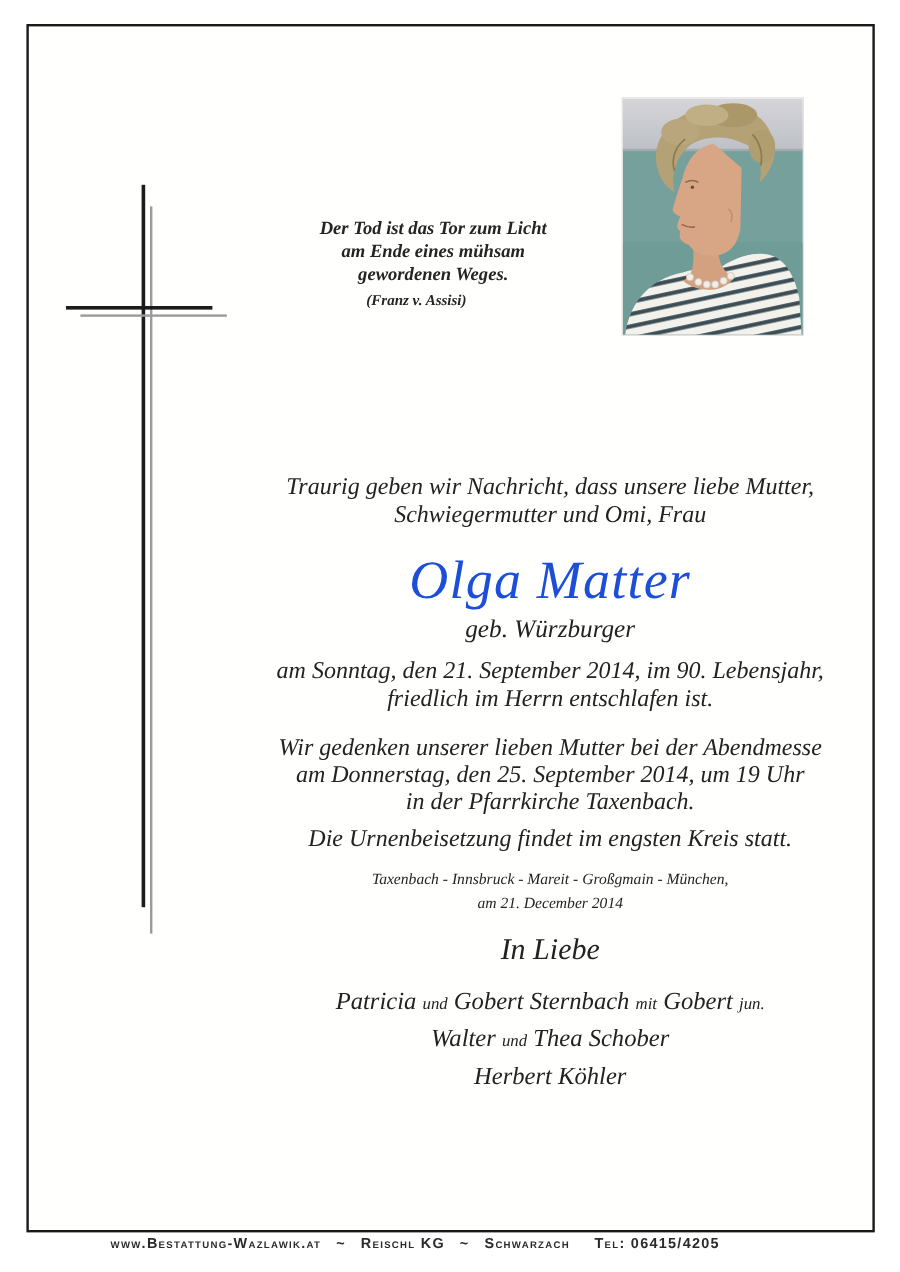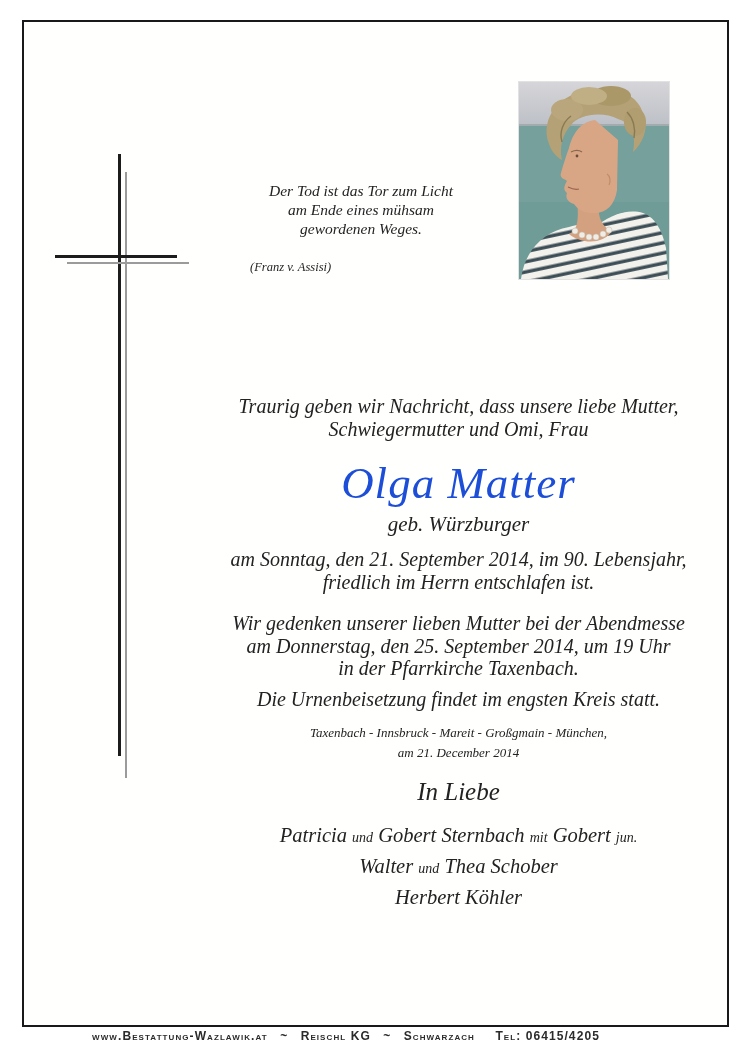--- a/index.html
+++ b/index.html
@@ -30,29 +30,29 @@
     left: 518px; top: 81px;
     width: 150px; height: 197px;
     border: 1px solid #e2e2e2;
     box-sizing: content-box;
   }
 
   .quote {
     position: absolute;
     left: 250px; top: 181px; width: 222px;
     text-align: center;
-    font-style: italic; font-weight: normal;
+    font-style: italic; font-weight: bold;
     font-size: 15.5px; line-height: 19px;
     color: #242424;
   }
   .quote-attr {
-    text-align: left;
+    text-align: center;
     padding-right: 28px;
     font-size: 12.5px;
-    margin-top: 20px;
+    margin-top: 3px;
   }
 
   .block {
     position: absolute;
     left: 125px; width: 605px;
     text-align: center;
     font-style: italic;
     color: #222222;
     padding-left: 31px;
   }

